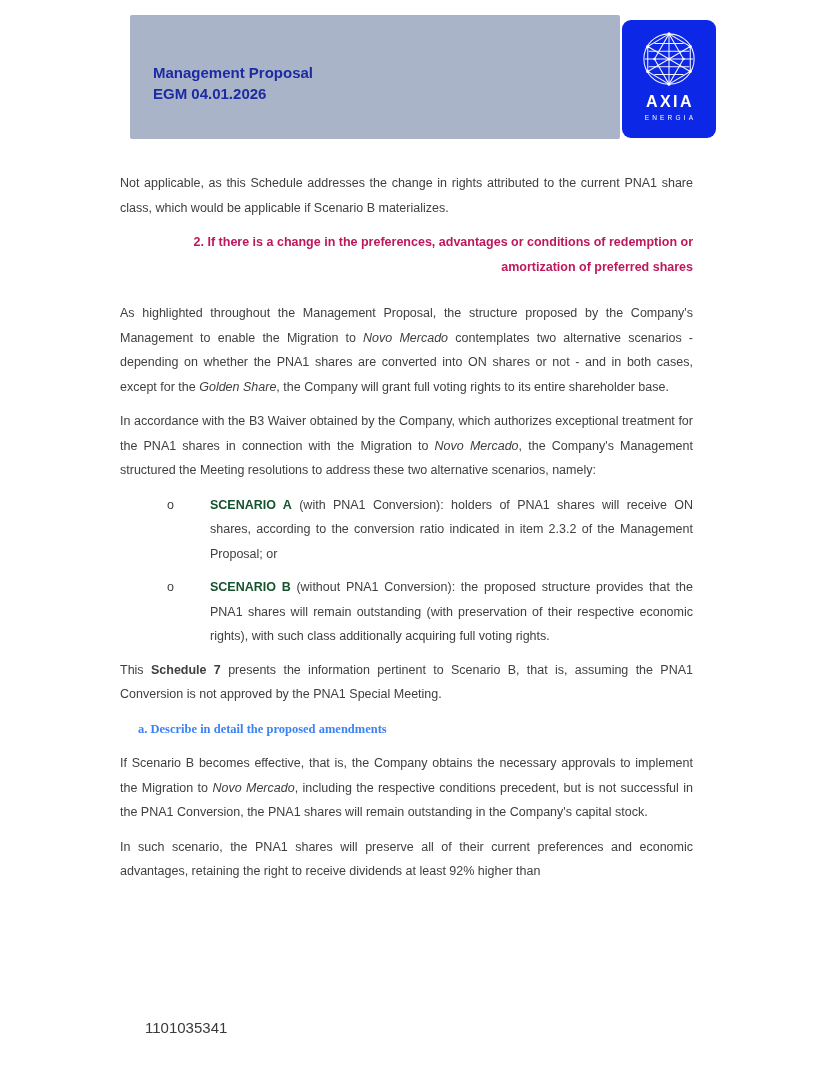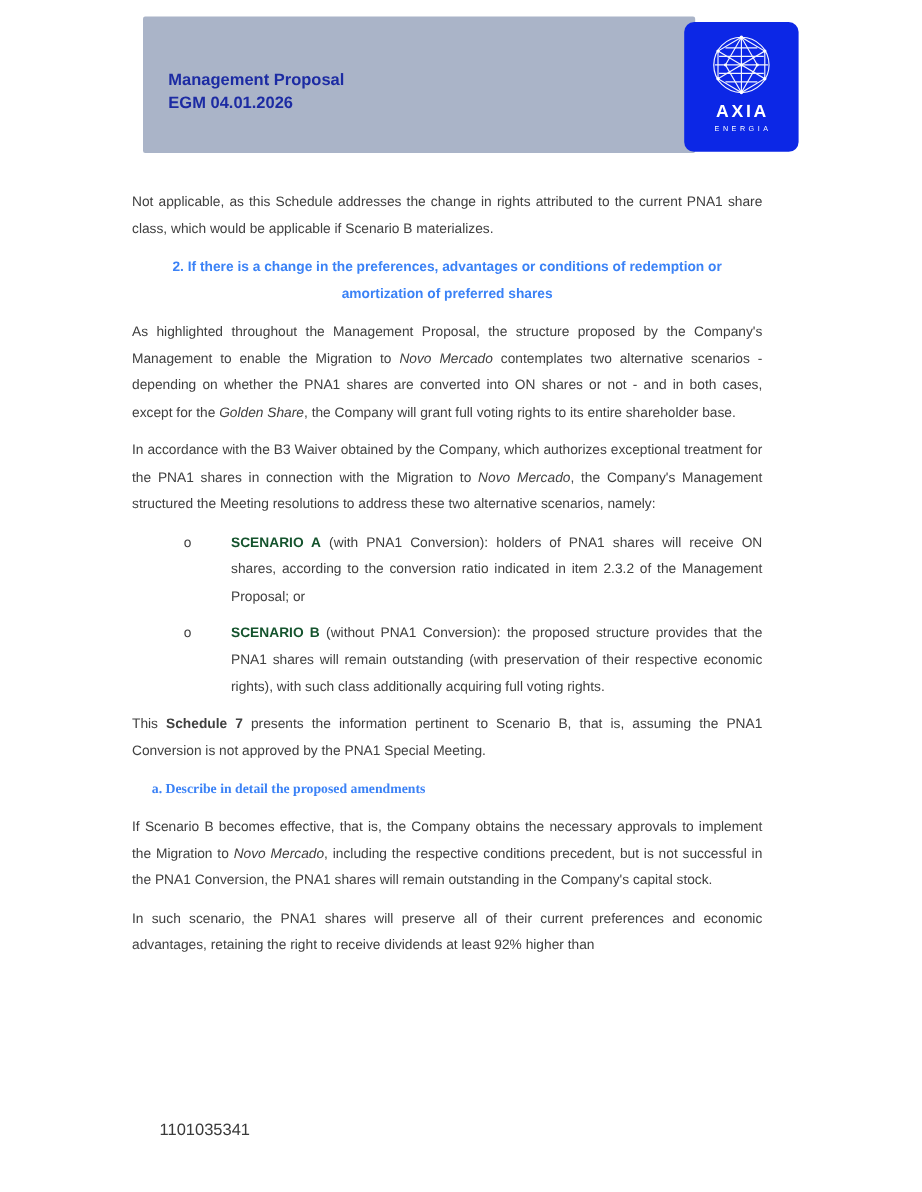--- a/index.html
+++ b/index.html
@@ -13,34 +13,33 @@
     overflow:hidden;
   }
 
   
   .banner {
     position:absolute;
     left:130px; top:15px;
     width:490px; height:124px;
     background:#aab4c8;
     border-radius:2px;
-    padding-left:12px;
   }
   .banner-title {
     position:absolute;
     left:23px; top:47px;
     color:#1c2ba3;
     font-weight:bold;
     font-size:15px;
     line-height:21px;
   }
   .logo {
     position:absolute;
     left:622px; top:20px;
-    width:104px; height:118px;
+    width:94px; height:118px;
     background:#0c27e6;
     border-radius:9px;
     display:flex;
     flex-direction:column;
     align-items:center;
     box-sizing:border-box;
     padding-top:10px;
   }
   .logo svg { display:block; }
   .logo-name {
@@ -68,24 +67,24 @@
     padding:171px 145px 0 120px;
     font-size:12.5px;
     line-height:24.5px;
   }
   .para {
     margin:0 0 10px 0;
     text-align:justify;
   }
   .para:last-child { margin-bottom:0; }
   .heading {
-    margin:2px 0 10px 0;
-    color:#3b82f6;
+    margin:2px 0 22px 0;
+    color:#be185d;
     font-weight:bold;
-    text-align:center;
+    text-align:right;
   }
   .subheading {
     margin:2px 0 10px 18px;
     color:#3b82f6;
     font-weight:bold;
     font-family:Liberation Serif, serif;
   }
   .ital { font-style:italic; }
   .bold { font-weight:bold; }
   .scenario {

